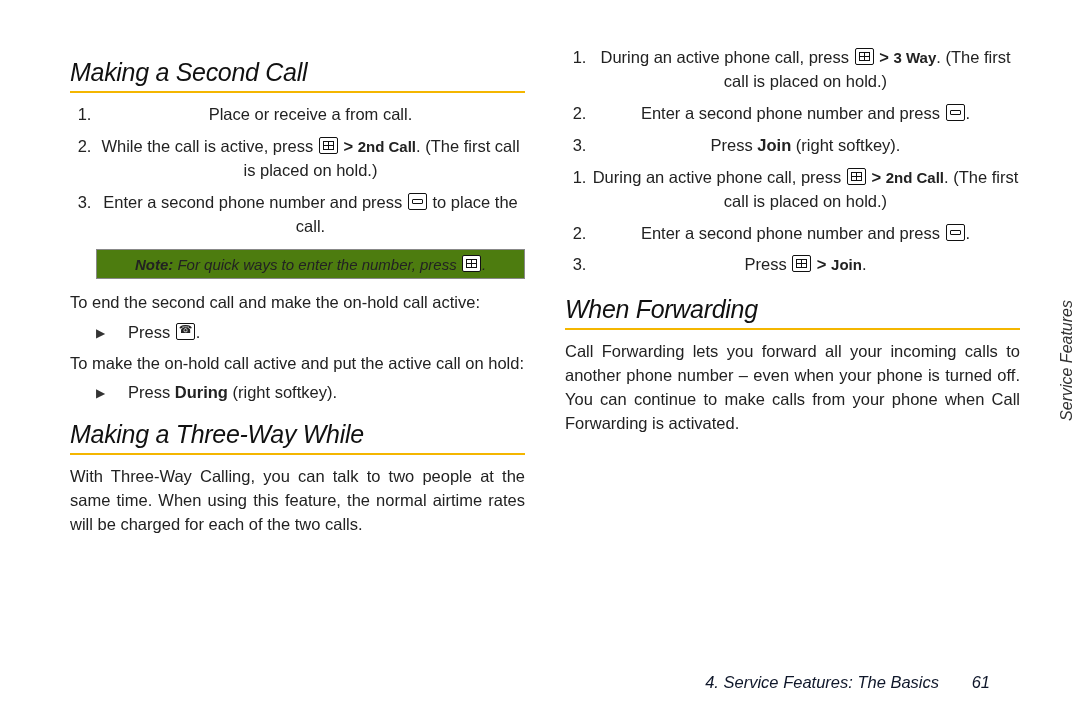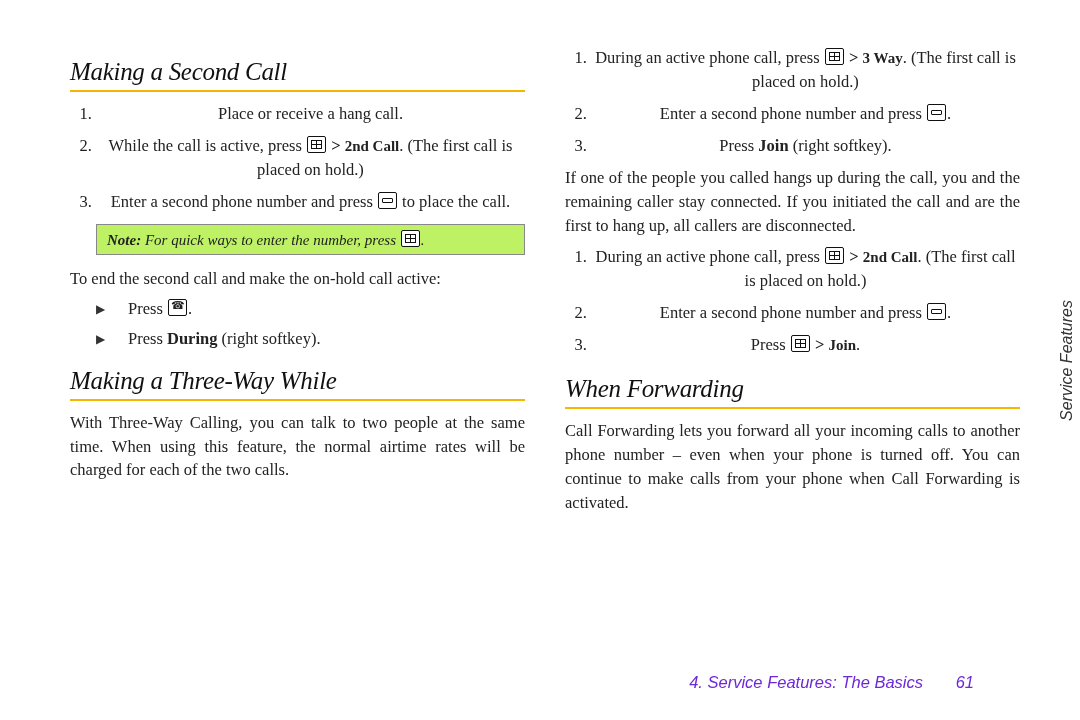--- a/index.html
+++ b/index.html
@@ -4,38 +4,38 @@
 <style>
   html,body{margin:0;padding:0;background:#fff;}
   .page{
     width:1080px;height:720px;
     box-sizing:border-box;
     padding:40px 60px 30px 70px;
     position:relative;
     font-family:Arial,Helvetica,sans-serif;
     color:#222;
   }
-  .cols{display:flex;gap:40px;font-family:Liberation Serif, serif;}
+  .cols{display:flex;gap:40px;}
   .col{flex:1;min-width:0;}
   h2.section{
     font-size:25px;
     font-weight:normal;
     font-style:italic;
     margin:18px 0 4px 0;
     color:#111;
     letter-spacing:-0.3px;
   }
   .rule{border:none;border-top:2px solid #f4b600;margin:0 0 10px 0;}
   ol{margin:6px 0 6px 0;padding-left:26px;font-size:16.5px;line-height:1.45;}
   ol li{margin-bottom:8px;text-align:center;}
   .para{font-size:16.5px;line-height:1.45;margin:8px 0;text-align:justify;}
   .notebox{
-    border:1px solid #888;background:#bef264;
+    border:1px solid #888;background:#4d7c0f;
     padding:5px 10px;margin:10px 0 12px 26px;
-    font-size:15px;font-style:italic;
+    font-size:15px;font-style:italic;text-align:center;
   }
   .notebox b{font-style:italic;}
   .blist{list-style:none;margin:6px 0 10px 0;padding-left:26px;font-size:16.5px;}
   .blist li{margin-bottom:8px;position:relative;padding-left:32px;}
   .blist li::before{
     content:"\25B6";font-size:12px;position:absolute;left:0;top:3px;color:#333;
   }
   .ik{ 
     display:inline-block;vertical-align:-2px;
     width:17px;height:15px;border:1.6px solid #111;border-radius:2px;
@@ -54,60 +54,61 @@
   .ik-slot::after{
     content:"";position:absolute;left:3px;right:3px;top:5px;bottom:5px;
     border:1px solid #111;border-radius:1px;
   }
   .ik-phone::after{
     content:"\260E";position:absolute;left:2px;top:-1px;font-size:11px;font-style:normal;
   }
   .gt{font-weight:bold;}
   .kb{font-weight:bold;font-size:15px;}
   .footer{
-    position:absolute;bottom:28px;right:106px;font-style:italic;
-    font-size:16.5px;color:#6d28d9;
+    position:absolute;bottom:28px;right:90px;font-style:italic;
+    font-size:16.5px;color:#0f172a;
   }
   .footer .pnum{font-style:italic;margin-left:28px;}
   .sidetab{
     position:absolute;right:22px;top:300px;
     transform:rotate(-90deg);transform-origin:right top;
     font-style:italic;font-size:16px;color:#333;
     white-space:nowrap;
   }
 </style>
 </head>
 <body>
 
 <div class="page">
   <div class="cols">
 
     <div class="col">
       <h2 class="section">Making a Second Call</h2>
       <hr class="rule">
       <ol>
-        <li>Place or receive a hang call.</li>
+        <li>Place or receive a from call.</li>
         <li>
           <span>While the call is active, press </span><span class="ik ik-grid"></span>
           <span class="gt">&gt;</span>
           <span class="kb">2nd Call</span><span>. (The first call is placed on hold.)</span>
         </li>
         <li>
           <span>Enter a second phone number and press </span><span class="ik ik-slot"></span><span> to place the call.</span>
         </li>
       </ol>
       <div class="notebox">
         <b>Note:</b><span> For quick ways to enter the number, press </span><span class="ik ik-grid"></span>.
       </div>
       <div class="para">To end the second call and make the on-hold call active:</div>
       <ul class="blist">
         <li>
           <span>Press </span><span class="ik ik-phone"></span><span>.</span>
         </li>
       </ul>
+      <div class="para">To make the on-hold call active and put the active call on hold:</div>
       <ul class="blist">
         <li>
           <span>Press </span><b>During</b><span> (right softkey).</span>
         </li>
       </ul>
 
       <h2 class="section">Making a Three-Way While</h2>
       <hr class="rule">
       <div class="para">With Three-Way Calling, you can talk to two people at the same time. When using this feature, the normal airtime rates will be charged for each of the two calls.</div>
     </div>
@@ -119,21 +120,20 @@
           <span class="gt">&gt;</span>
           <span class="kb">3 Way</span><span>. (The first call is placed on hold.)</span>
         </li>
         <li>
           <span>Enter a second phone number and press </span><span class="ik ik-slot"></span><span>.</span>
         </li>
         <li>
           <span>Press </span><b>Join</b><span> (right softkey).</span>
         </li>
       </ol>
-      <div class="para">If one of the people you called hangs up during the call, you and the remaining caller stay connected. If you initiated the call and are the first to hang up, all callers are disconnected.</div>
       <ol>
         <li>
           <span>During an active phone call, press </span><span class="ik ik-grid"></span>
           <span class="gt">&gt;</span>
           <span class="kb">2nd Call</span><span>. (The first call is placed on hold.)</span>
         </li>
         <li>
           <span>Enter a second phone number and press </span><span class="ik ik-slot"></span><span>.</span>
         </li>
         <li>

